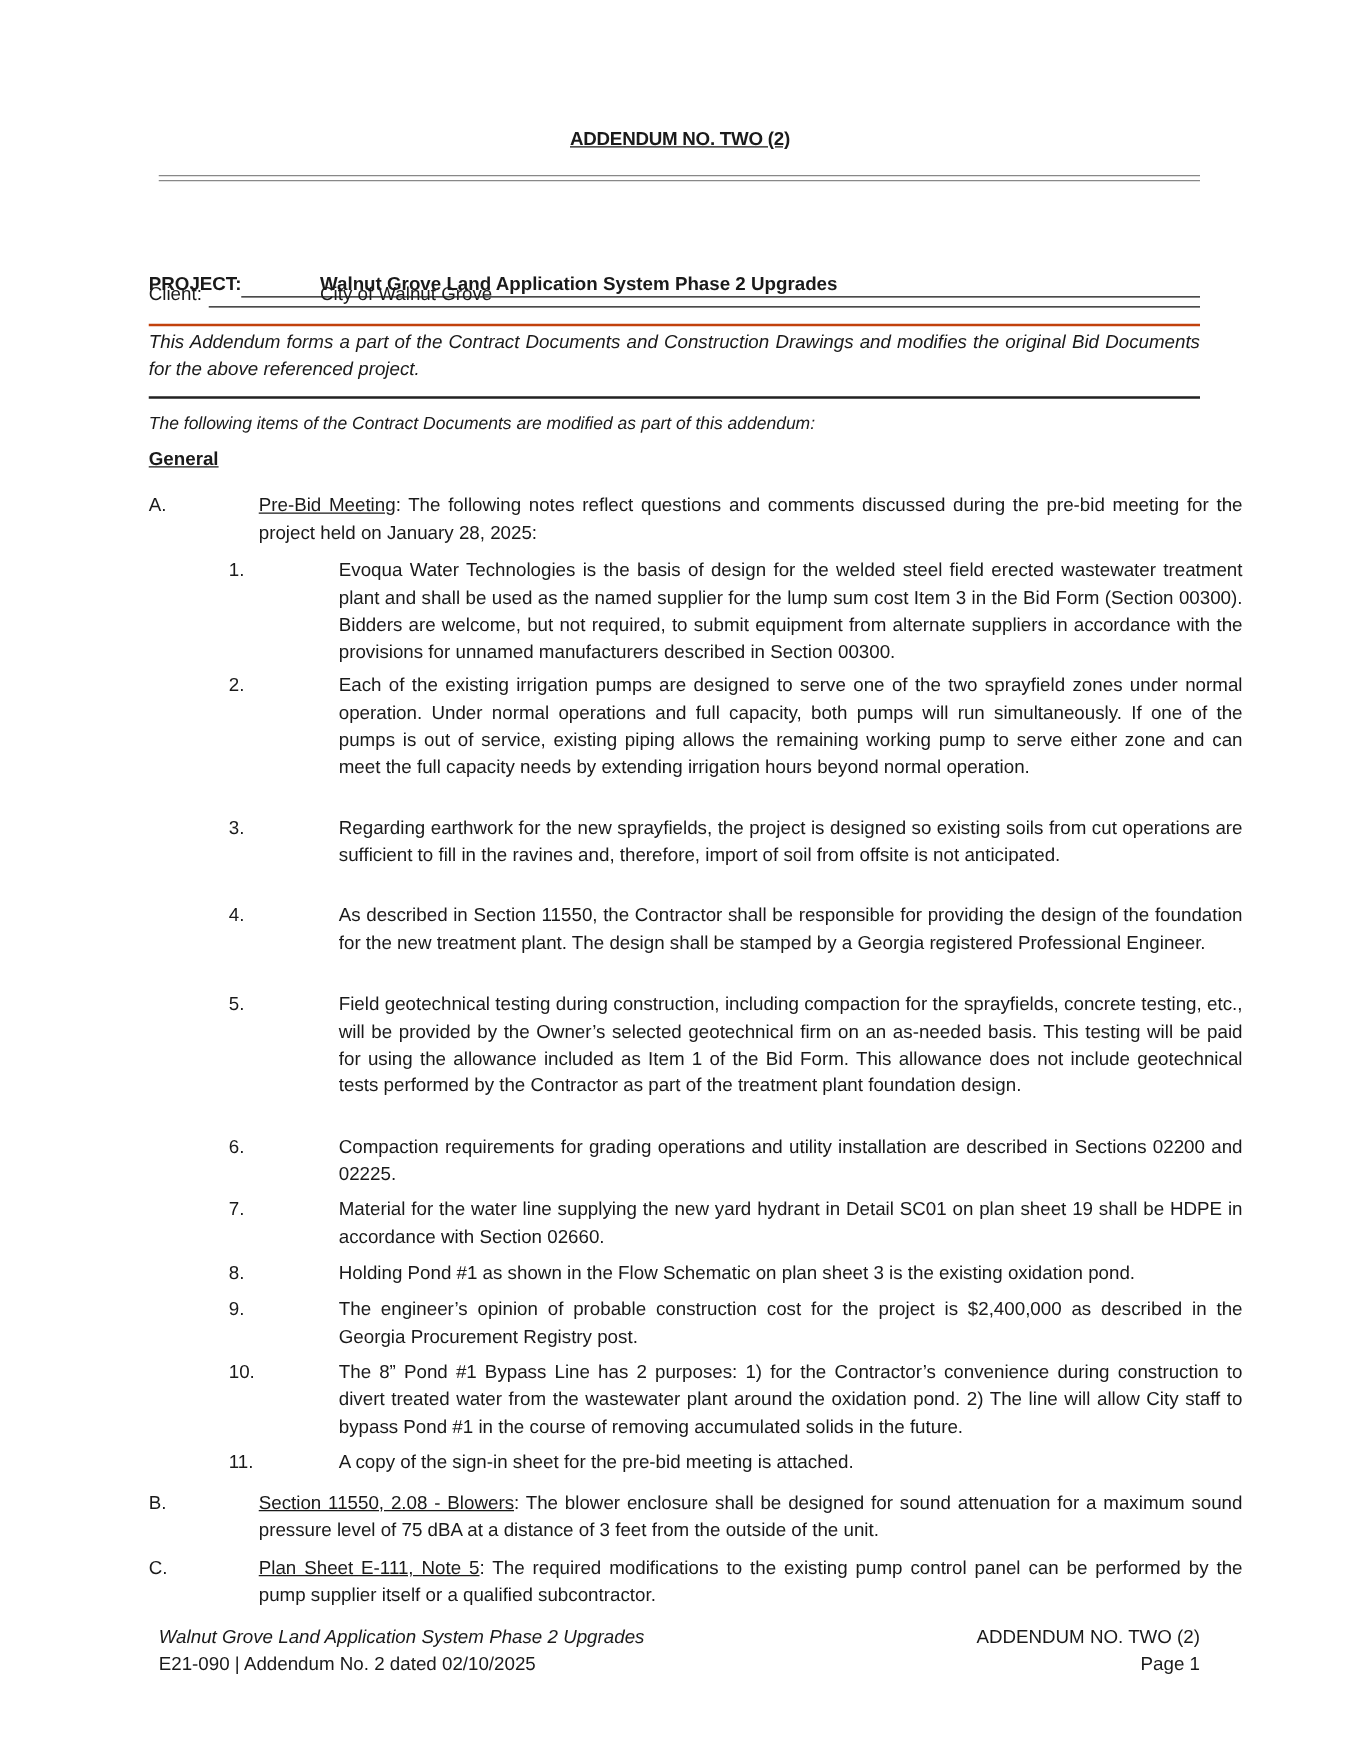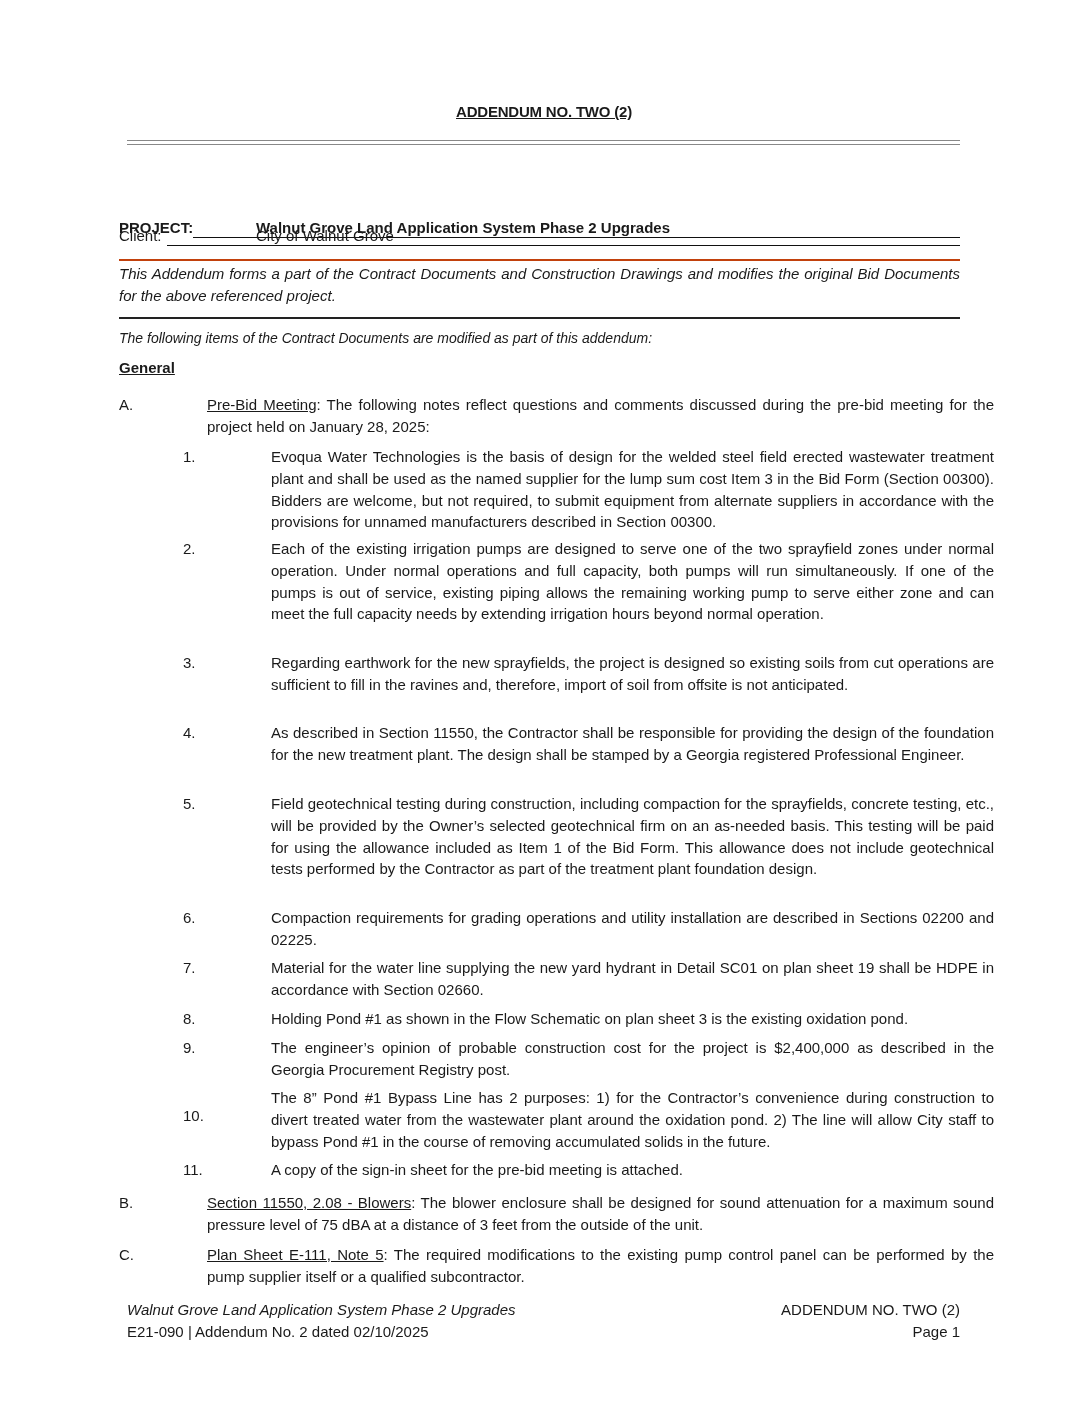--- a/index.html
+++ b/index.html
@@ -117,21 +117,21 @@
   </div>
   <div class="para" style="left:183px; top:1008px; width:787px; height:22px;">
     <span class="marker" style="left:0;">8.</span>
     <div class="body" style="left:64px; width:723px; text-align:left;">Holding Pond #1 as shown in the Flow Schematic on plan sheet 3 is the existing oxidation pond.</div>
   </div>
   <div class="para" style="left:183px; top:1037px; width:787px; height:44px;">
     <span class="marker" style="left:0;">9.</span>
     <div class="body" style="left:64px; width:723px;">The engineer’s opinion of probable construction cost for the project is $2,400,000 as described in the Georgia Procurement Registry post.</div>
   </div>
   <div class="para" style="left:183px; top:1087px; width:787px; height:66px;">
-    <span class="marker" style="left:0;margin-top:18px;">10.</span>
+    <span class="marker" style="left:0;">10.</span>
     <div class="body" style="left:64px; width:723px;">The 8” Pond #1 Bypass Line has 2 purposes: 1) for the Contractor’s convenience during construction to divert treated water from the wastewater plant around the oxidation pond. 2) The line will allow City staff to bypass Pond #1 in the course of removing accumulated solids in the future.</div>
   </div>
   <div class="para" style="left:183px; top:1159px; width:787px; height:22px;">
     <span class="marker" style="left:0;">11.</span>
     <div class="body" style="left:64px; width:723px; text-align:left;">A copy of the sign-in sheet for the pre-bid meeting is attached.</div>
   </div>
 
   <div class="para" style="left:119px; top:1192px; width:851px; height:44px;">
     <span class="marker" style="left:0;">B.</span>
     <div class="body" style="left:64px; width:787px;"><span class="u">Section 11550, 2.08 - Blowers</span><span>:  The blower enclosure shall be designed for sound attenuation for a maximum sound pressure level of 75 dBA at a distance of 3 feet from the outside of the unit.</span></div>

